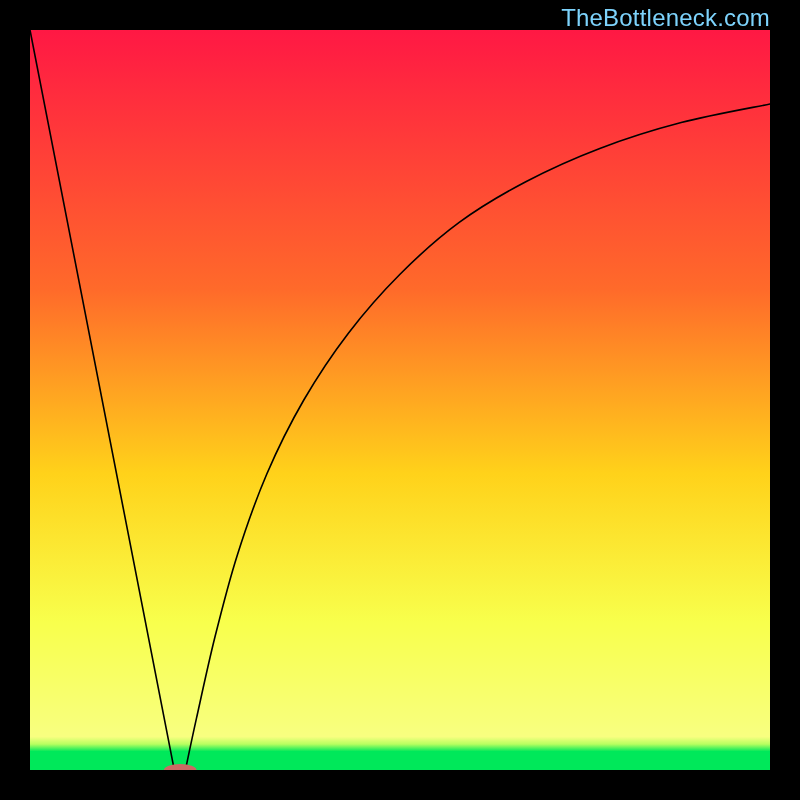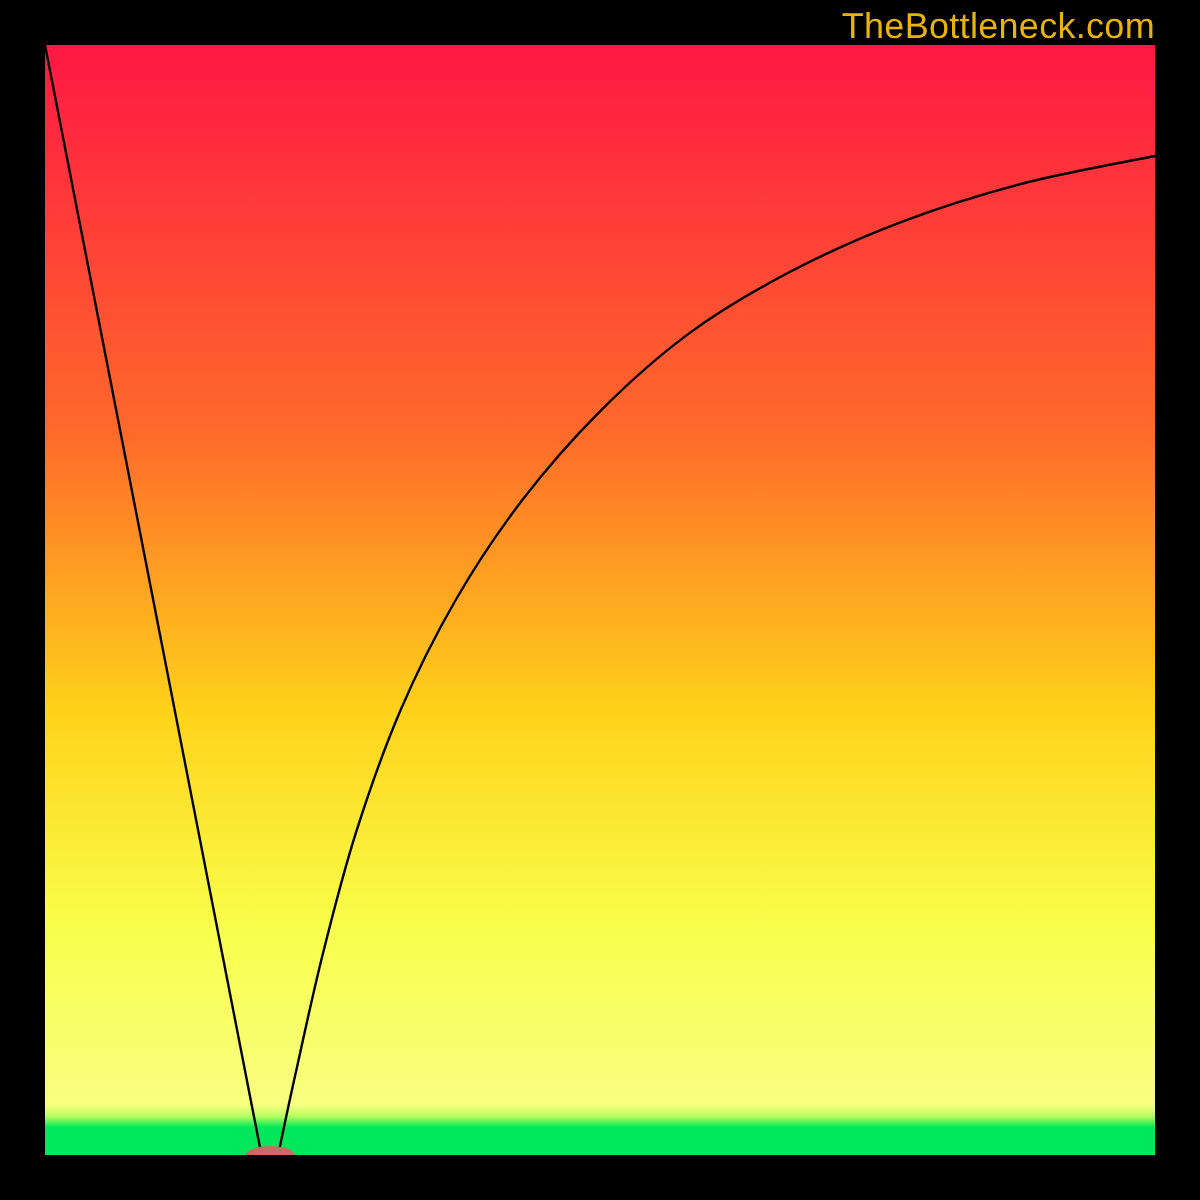--- a/index.html
+++ b/index.html
@@ -28,21 +28,21 @@
   .gradient {
     position: absolute;
     left: 0; top: 0;
     width: 100%;
     height: 100%;
   }
   .attribution {
     position: absolute;
     top: 4px;
     right: 30px;
-    color: #eab308;
+    color: #7dd3fc;
     font-size: 24px;
     font-weight: 500;
     letter-spacing: 0.2px;
     user-select: none;
   }
   svg {
     position: absolute;
     left: 0; top: 0;
     width: 100%;
     height: 100%;

